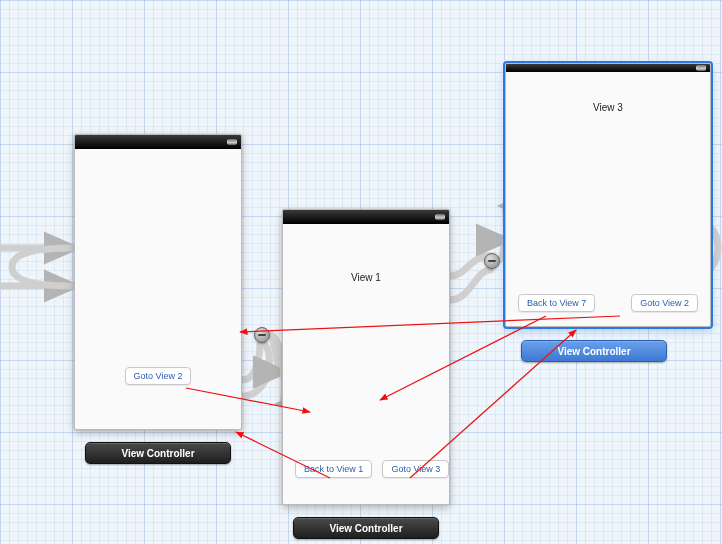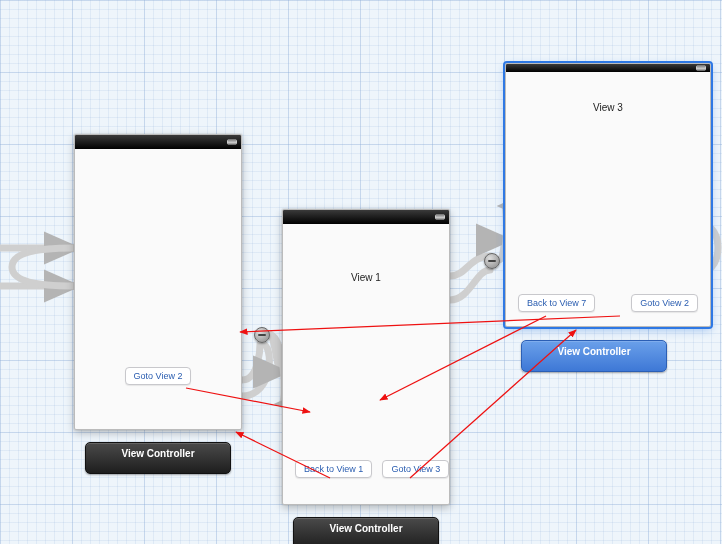--- a/index.html
+++ b/index.html
@@ -71,21 +71,21 @@
     padding: 3px 8px;
     font-size: 9px;
     color: #2a5db0;
     box-shadow: 0 1px 1px rgba(0,0,0,0.08);
     cursor: pointer;
     white-space: nowrap;
   }
   .scene-label {
     position: absolute;
     width: 146px;
-    height: 32px;
+    height: 22px;
     border-radius: 5px;
     text-align: center;
     color: #fff;
     font-size: 10px;
     font-weight: 600;
     line-height: 22px;
     box-shadow: 0 1px 2px rgba(0,0,0,0.35), inset 0 1px 0 rgba(255,255,255,0.15);
   }
   .label-dark {
     background: linear-gradient(#4a4a4a, #1e1e1e);

